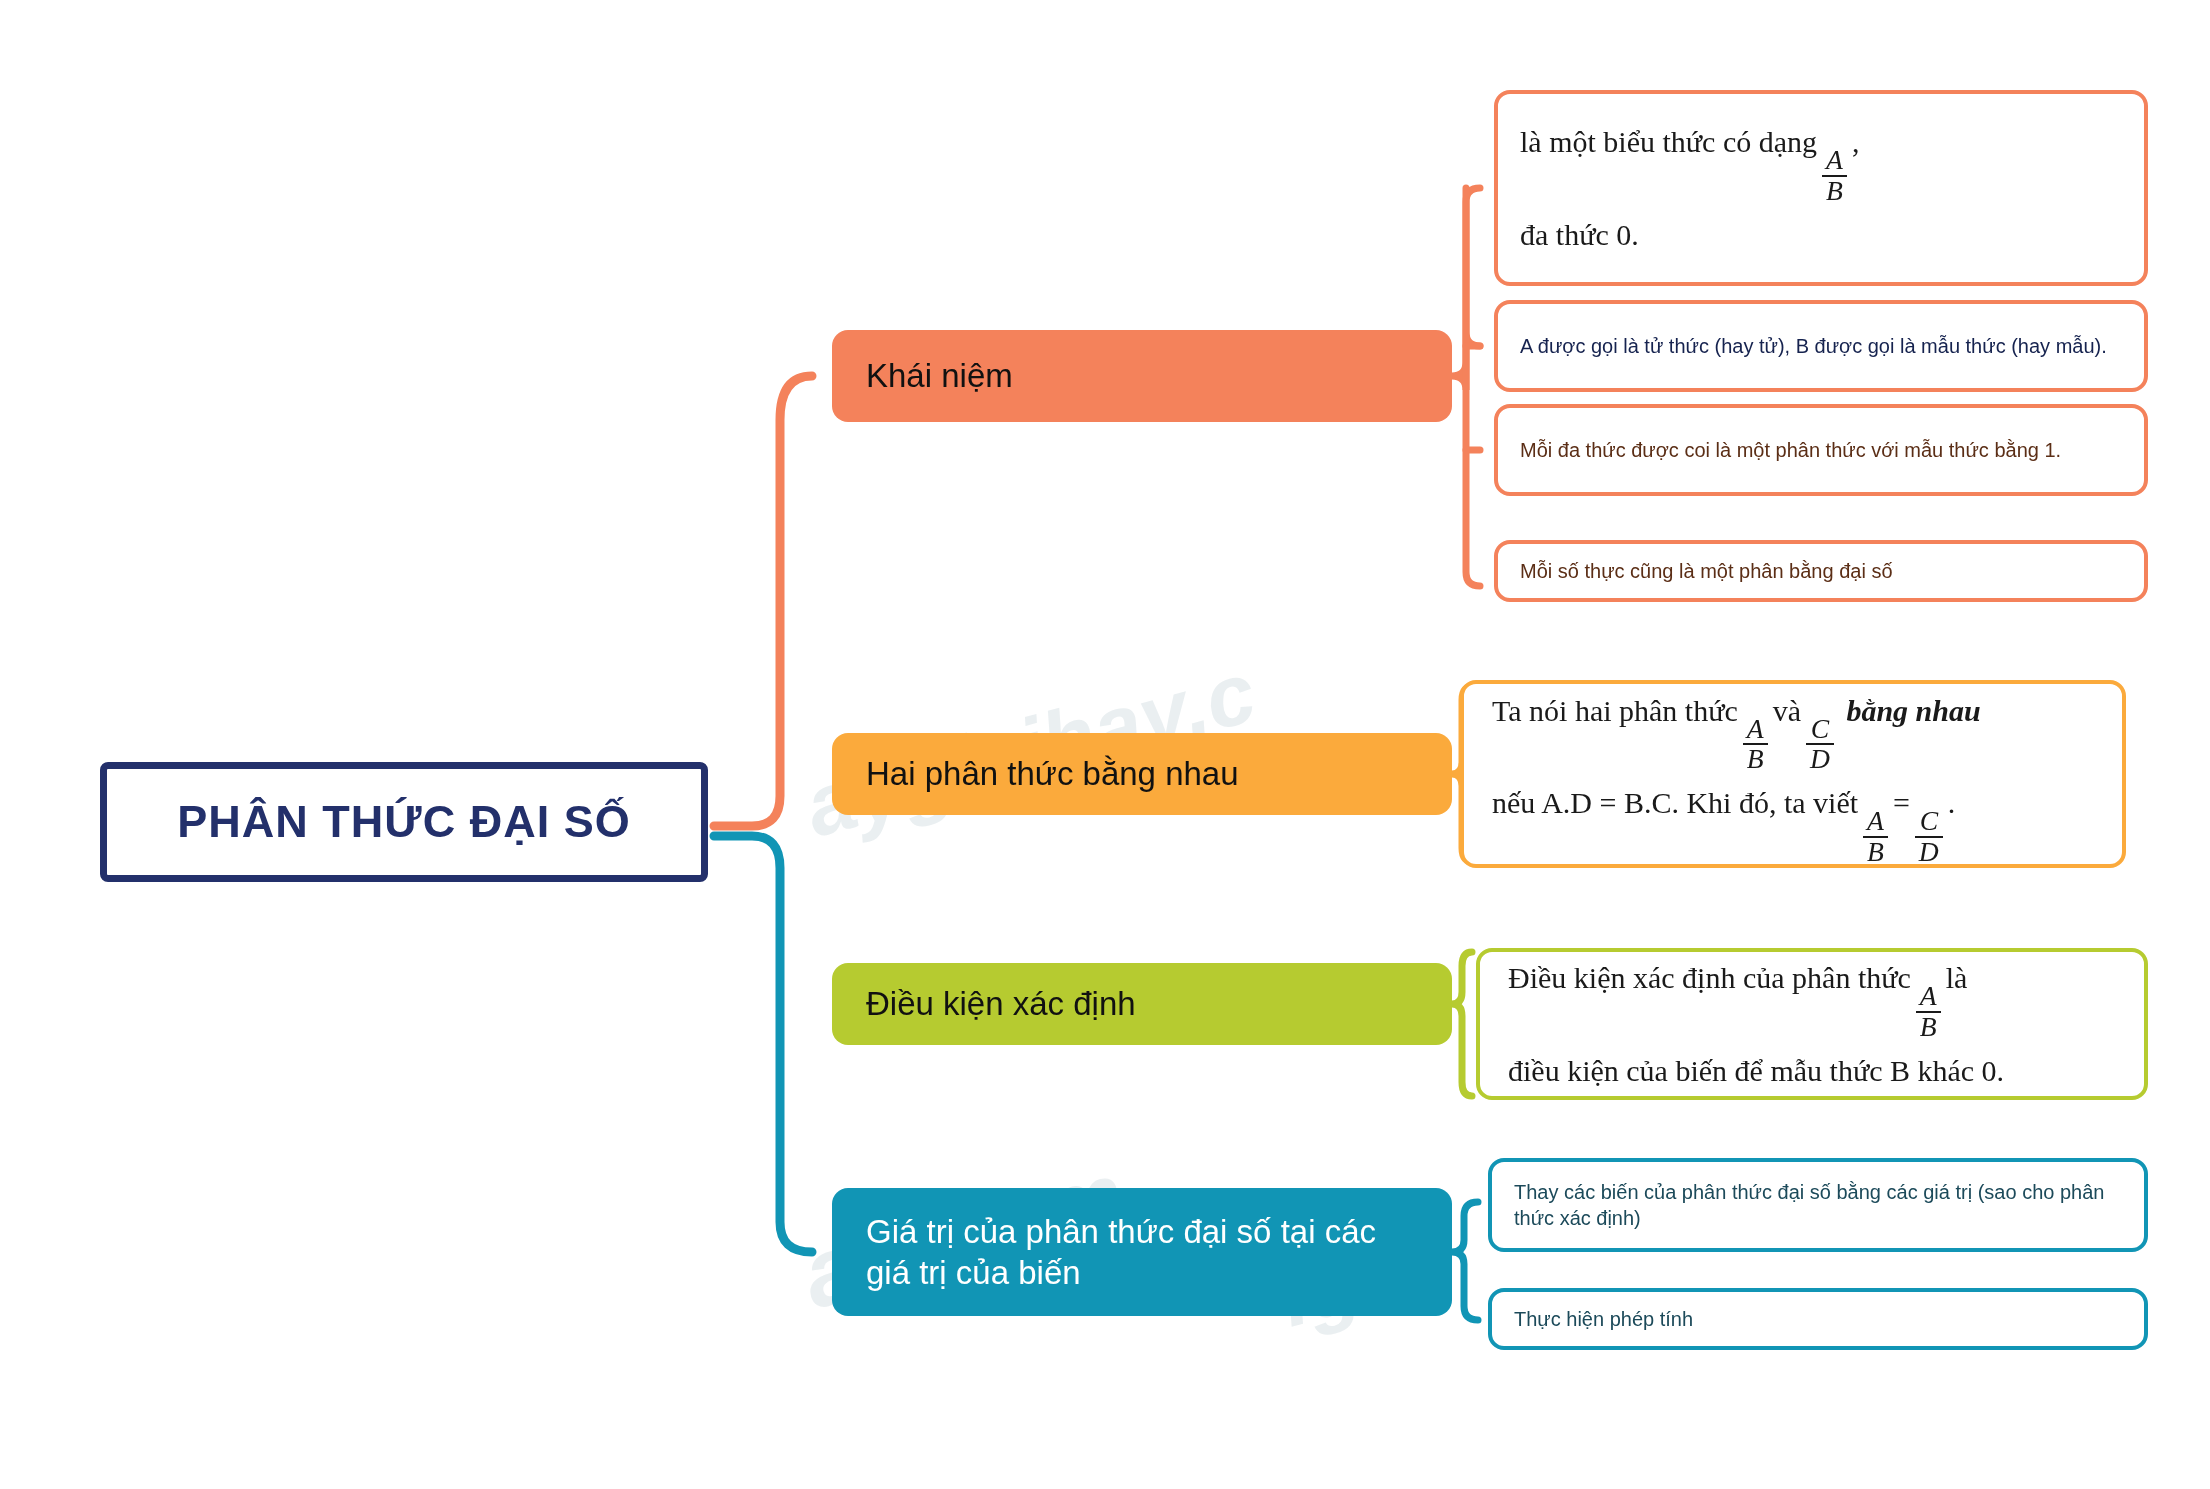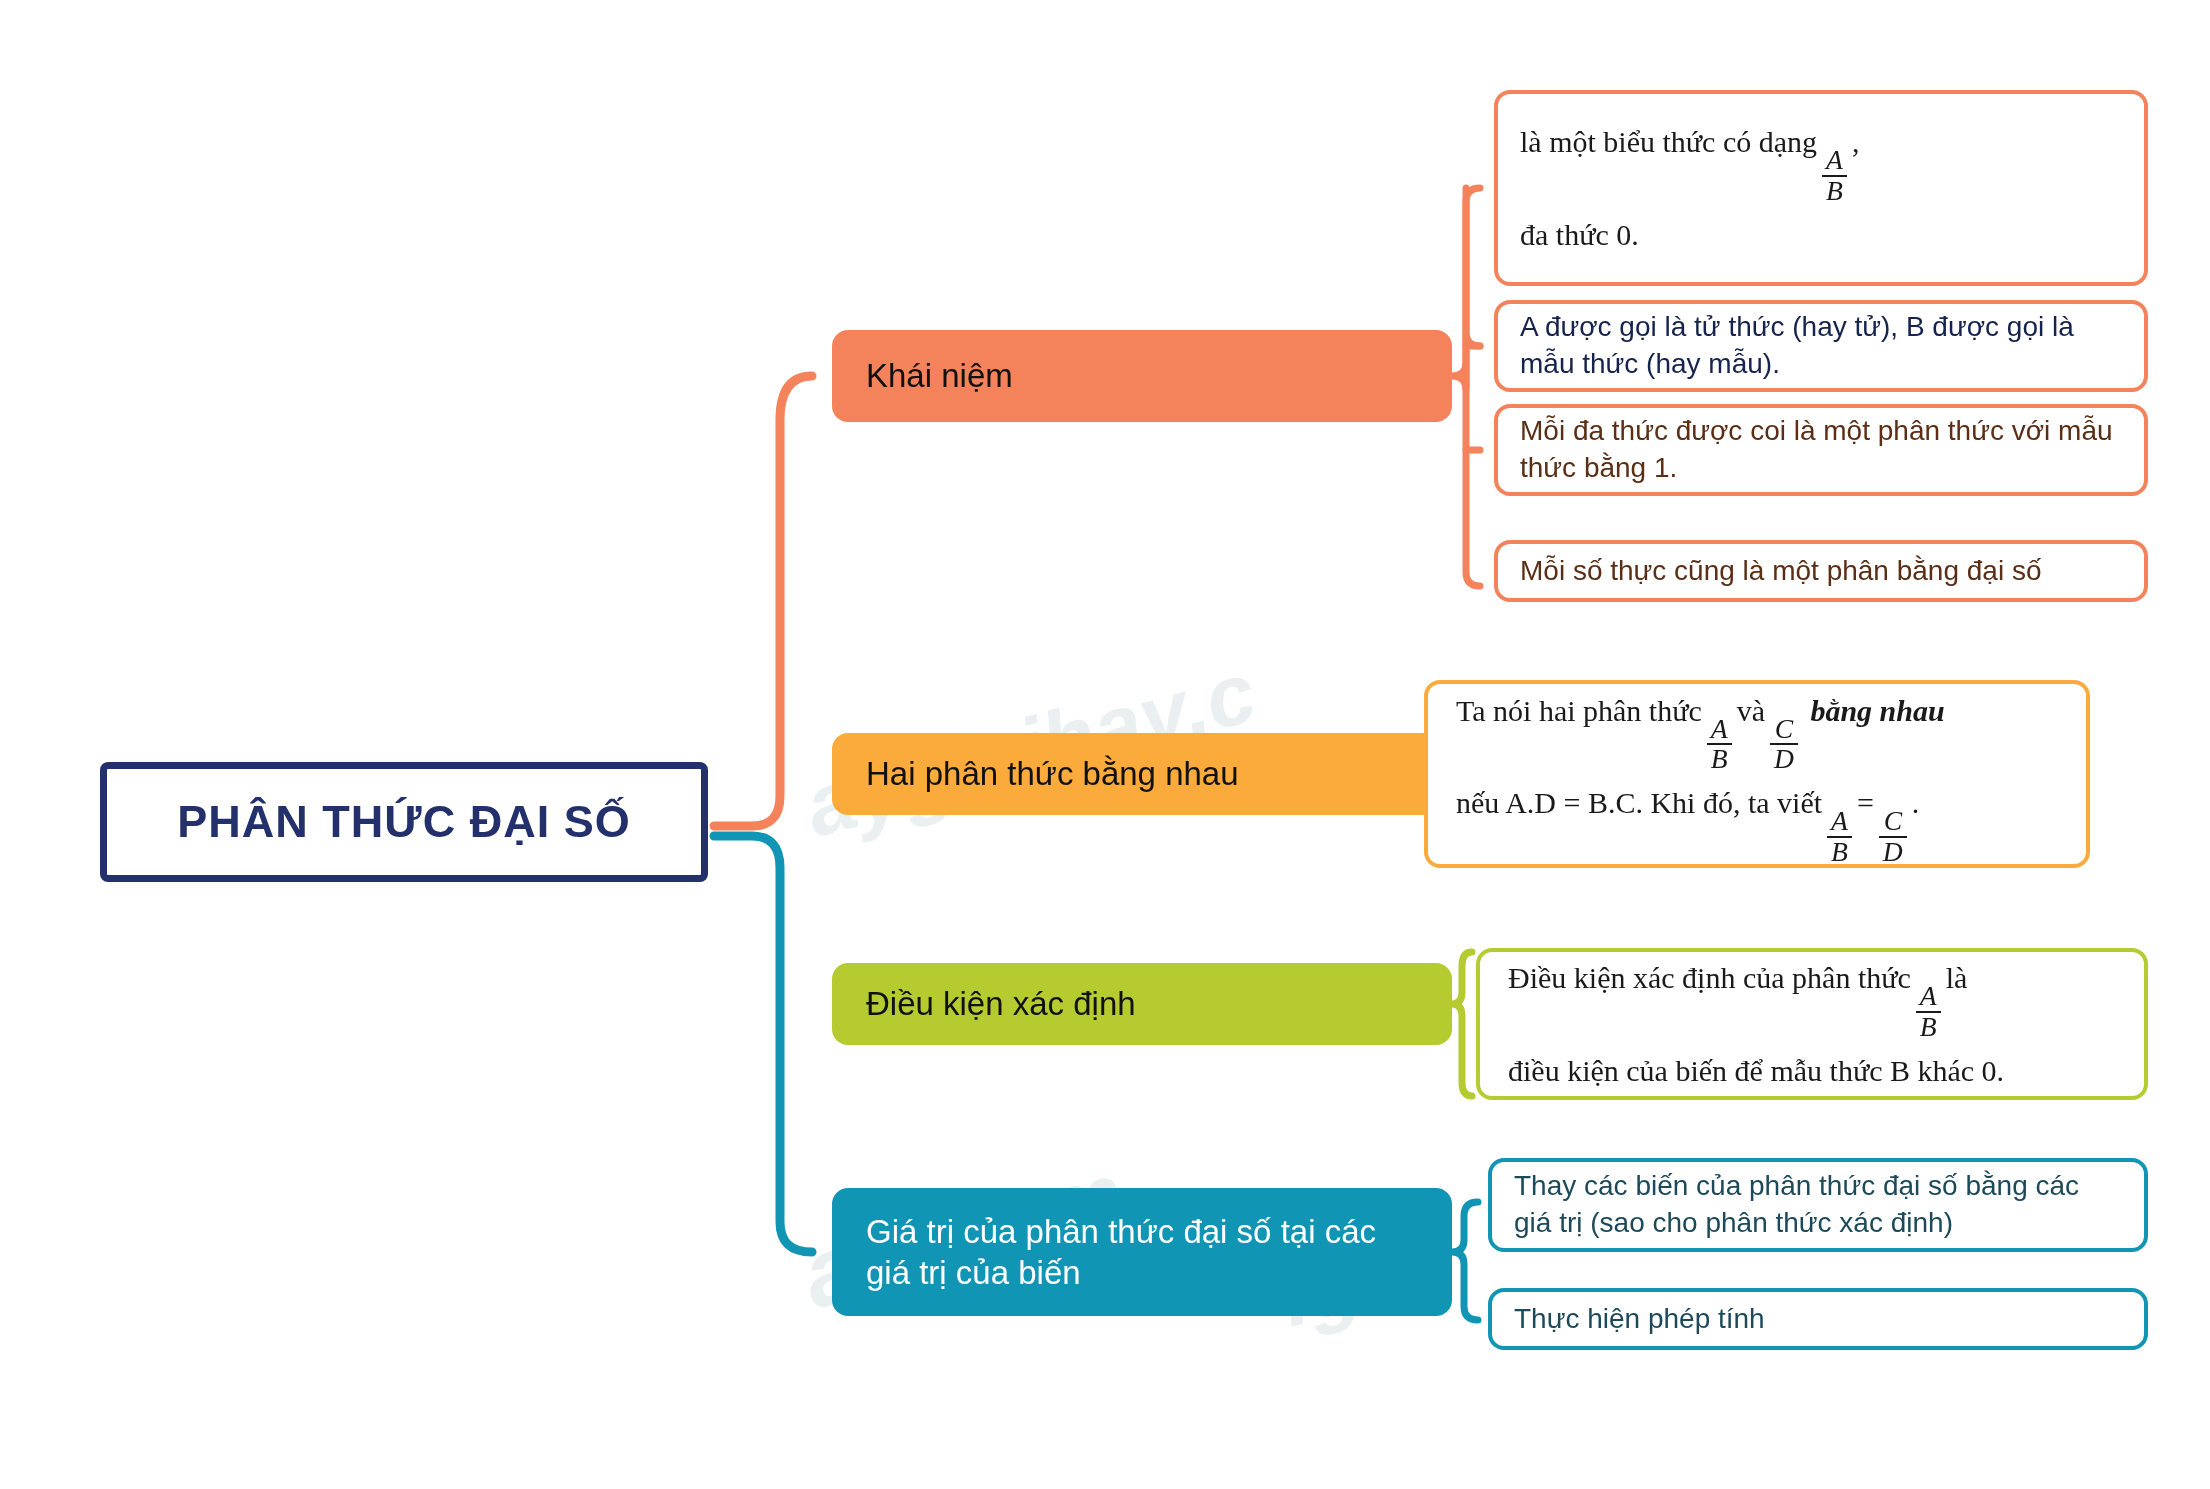--- a/index.html
+++ b/index.html
@@ -93,39 +93,39 @@
     background: #ffffff;
     border: 4px solid #f4825b;
     border-radius: 16px;
     left: 1494px;
     width: 654px;
     display: flex;
     align-items: center;
     padding: 0 22px;
   }
   .card .card-text {
-    font-size: 28px;
+    font-size: 20px;
     line-height: 1.32;
     font-family: "Liberation Sans", sans-serif;
   }
 
   
   .c-o1 { top: 90px;  height: 196px; }
   .c-o2 { top: 300px; height: 92px;  }
   .c-o3 { top: 404px; height: 92px;  }
   .c-o4 { top: 540px; height: 62px;  }
   .c-o1, .c-o2, .c-o3, .c-o4 { border-color: #f4825b; }
   .c-o2 .card-text { color: #16234f; }
   .c-o3 .card-text, .c-o4 .card-text { color: #5b2e16; }
 
   
   .c-y1 {
     top: 680px; height: 188px;
     border-color: #fbaa3c;
-    left: 1424px; width: 666px;
+    left: 1460px; width: 666px;
     padding: 0 28px;
   }
 
   
   .c-g1 {
     top: 948px; height: 152px;
     border-color: #b6cb30;
     left: 1476px; width: 672px;
     padding: 0 28px;
   }

